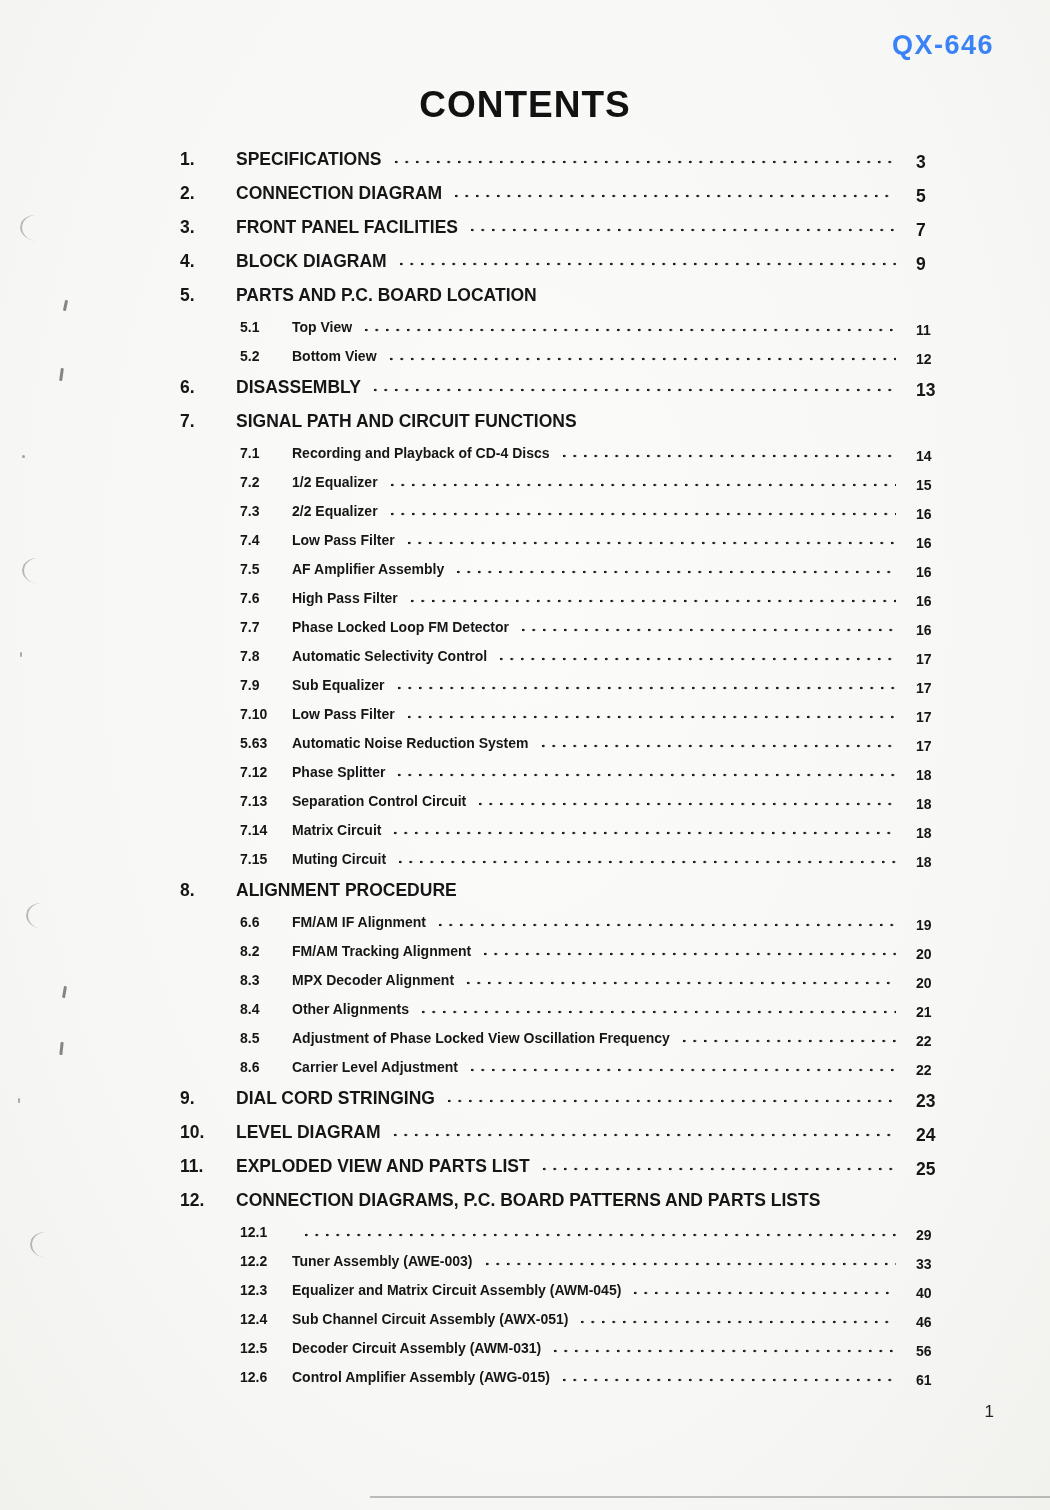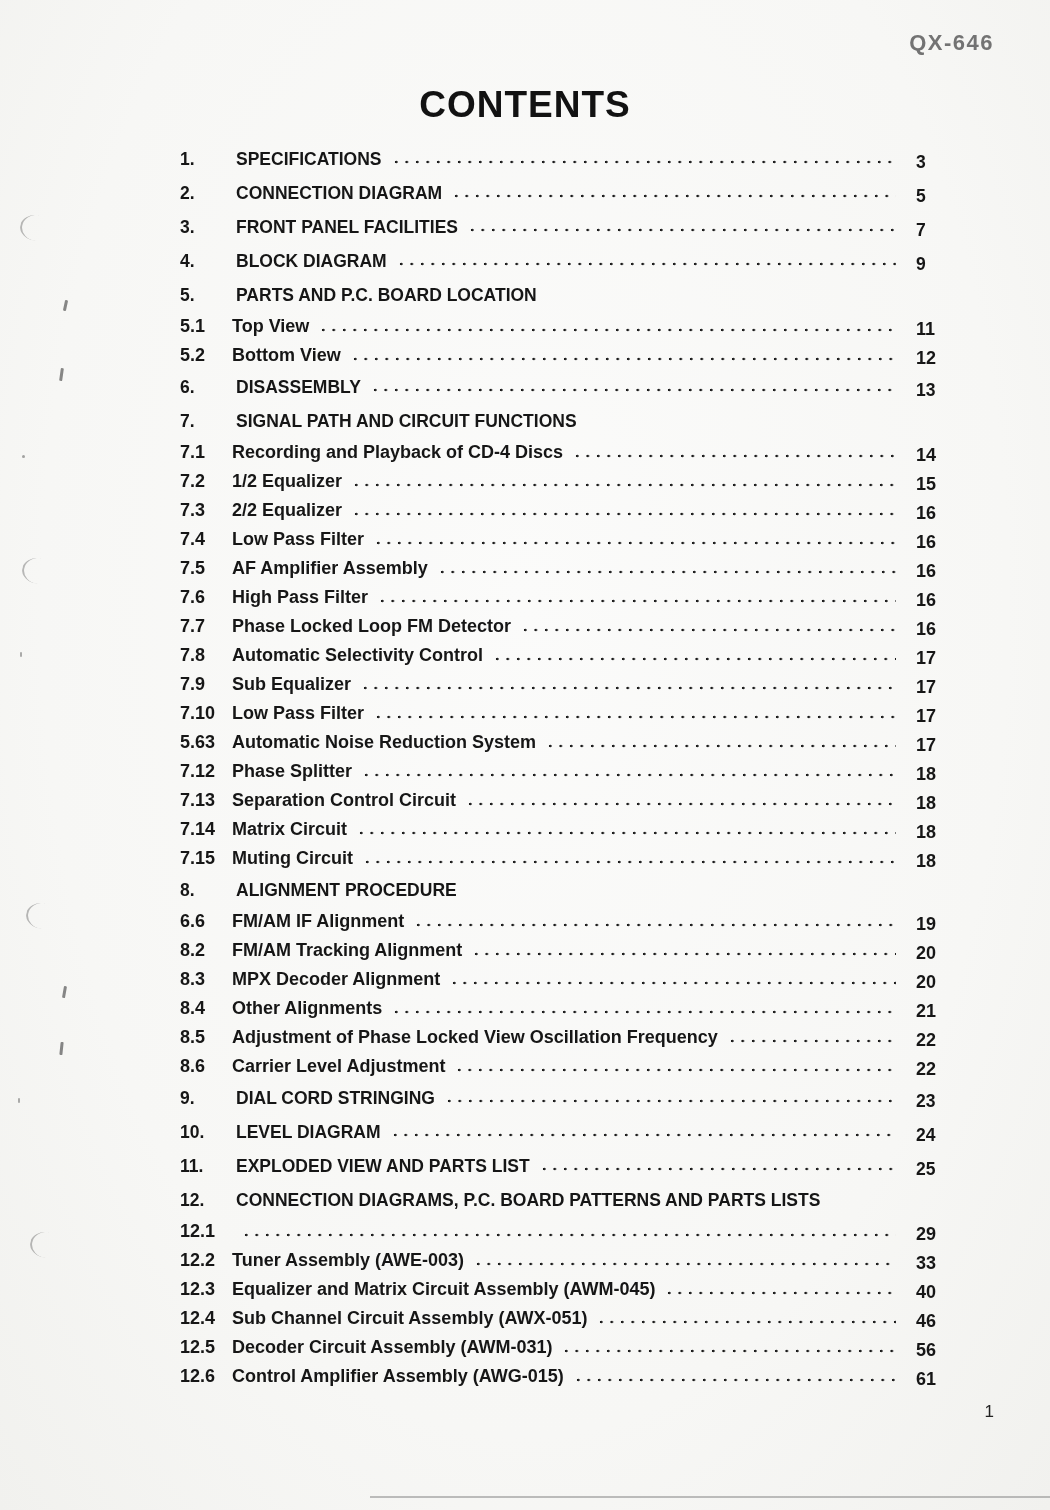--- a/index.html
+++ b/index.html
@@ -13,24 +13,24 @@
     font-family: "Liberation Sans", "DejaVu Sans", sans-serif;
     color: #161616;
     -webkit-font-smoothing: antialiased;
   }
   .page-wrap { position: absolute; inset: 0; }
 
   .model {
     position: absolute;
     top: 30px;
     right: 56px;
-    font-size: 22px;
+    font-size: 27px;
     font-weight: 700;
     letter-spacing: 1.5px;
-    color: #737373;
+    color: #3b82f6;
   }
   .doc-title {
     position: absolute;
     top: 84px;
     left: 0;
     width: 100%;
     text-align: center;
     font-size: 37px;
     font-weight: 700;
     letter-spacing: 1px;
@@ -48,22 +48,23 @@
     align-items: center;
     white-space: nowrap;
   }
   .row.main {
     height: 34px;
     font-size: 17.5px;
     font-weight: 700;
   }
   .row.sub {
     height: 29px;
-    font-size: 18px;
-    font-weight: 700;
+    font-size: 14px;
+    font-weight: 700;
+    margin-left: 60px;
   }
   .row.main .num { width: 56px; flex: none; }
   .row.sub  .num { width: 52px; flex: none; }
   .row .label { flex: none; }
   .dots {
     flex: 1 1 auto;
     height: 4px;
     position: relative;
     top: 3px;
     margin: 0 10px 0 12px;

